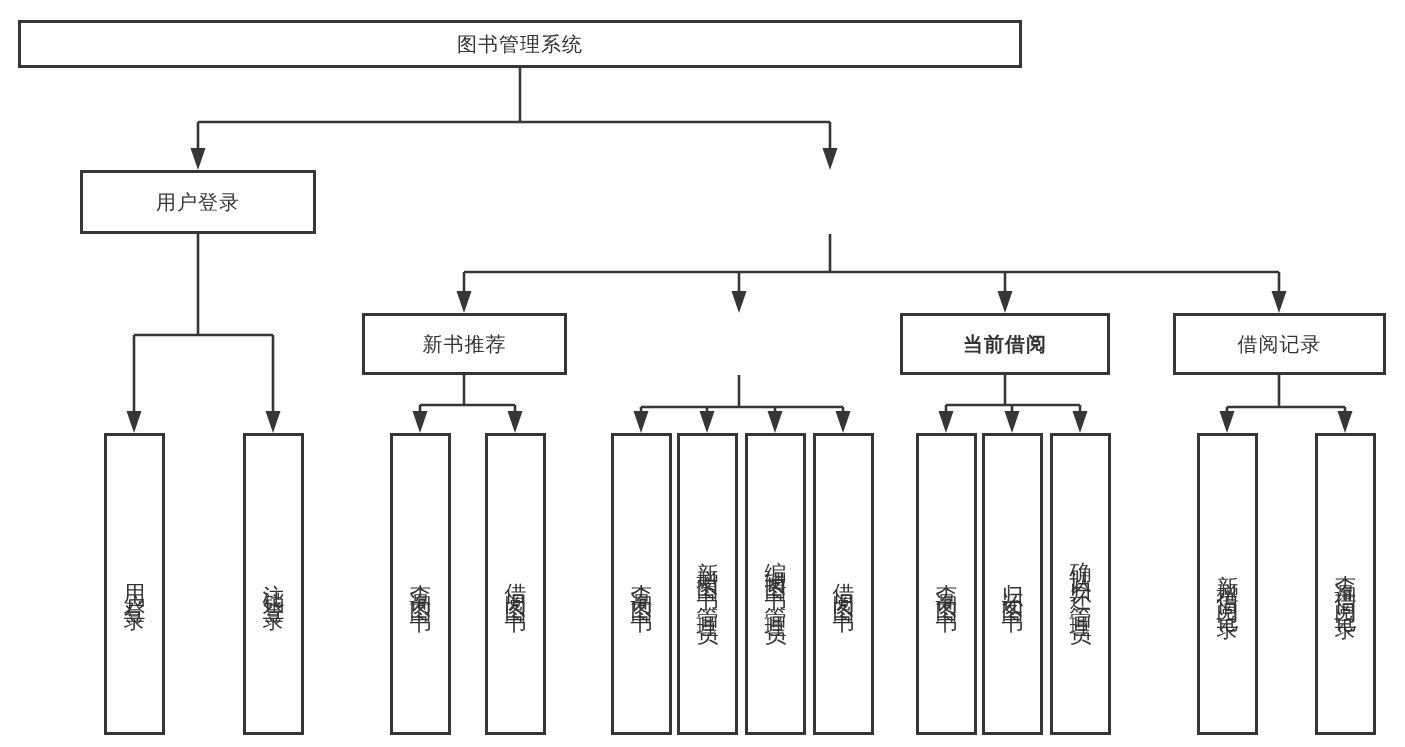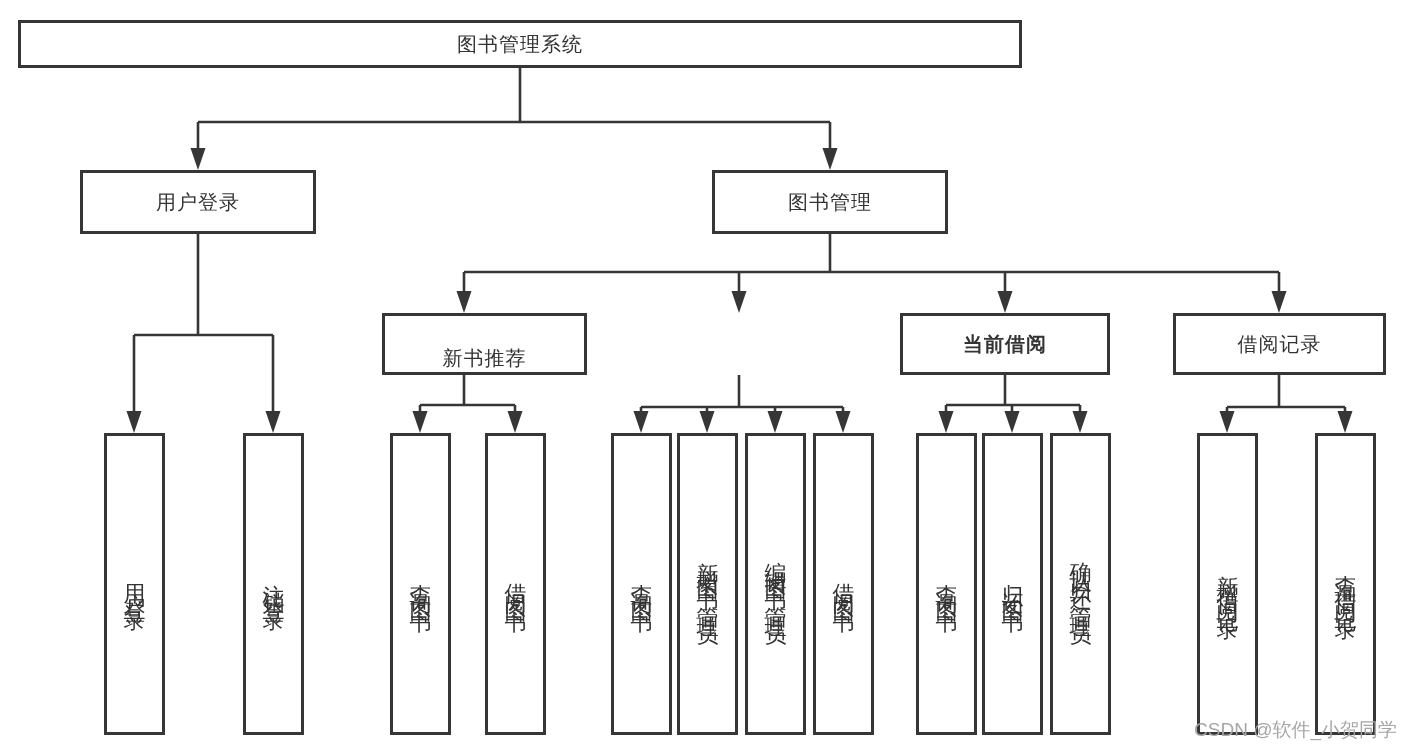--- a/index.html
+++ b/index.html
@@ -129,25 +129,22 @@
     </g>
   </svg>
 
   <div class="node hbox" style="left:18px;top:20px;width:1004px;height:48px;">
     <span class="hlabel">图书管理系统</span>
   </div>
 
   <div class="node hbox" style="left:80px;top:170px;width:236px;height:64px;">
     <span class="hlabel">用户登录</span>
   </div>
-  <div class="node hbox" style="left:712px;top:170px;width:236px;height:64px;">
-    <span class="hlabel">图书管理</span>
-  </div>
 
-  <div class="node hbox" style="left:382px;top:313px;width:205px;height:62px;align-items:flex-end;">
+  <div class="node hbox" style="left:362px;top:313px;width:205px;height:62px;">
     <span class="hlabel">新书推荐</span>
   </div>
   <div class="node hbox" style="left:900px;top:313px;width:210px;height:62px;font-weight:bold;">
     <span class="hlabel">当前借阅</span>
   </div>
   <div class="node hbox" style="left:1173px;top:313px;width:213px;height:62px;">
     <span class="hlabel">借阅记录</span>
   </div>
 
   <div class="node vbox" style="left:104px;">
@@ -187,14 +184,13 @@
     <span class="vlabel">确认归还（管理员）</span>
   </div>
 
   <div class="node vbox" style="left:1197px;">
     <span class="vlabel">新增借阅记录</span>
   </div>
   <div class="node vbox" style="left:1315px;">
     <span class="vlabel">查询借阅记录</span>
   </div>
 
-  <div class="watermark">CSDN @软件_小贺同学</div>
 </div>
 
 </body></html>

